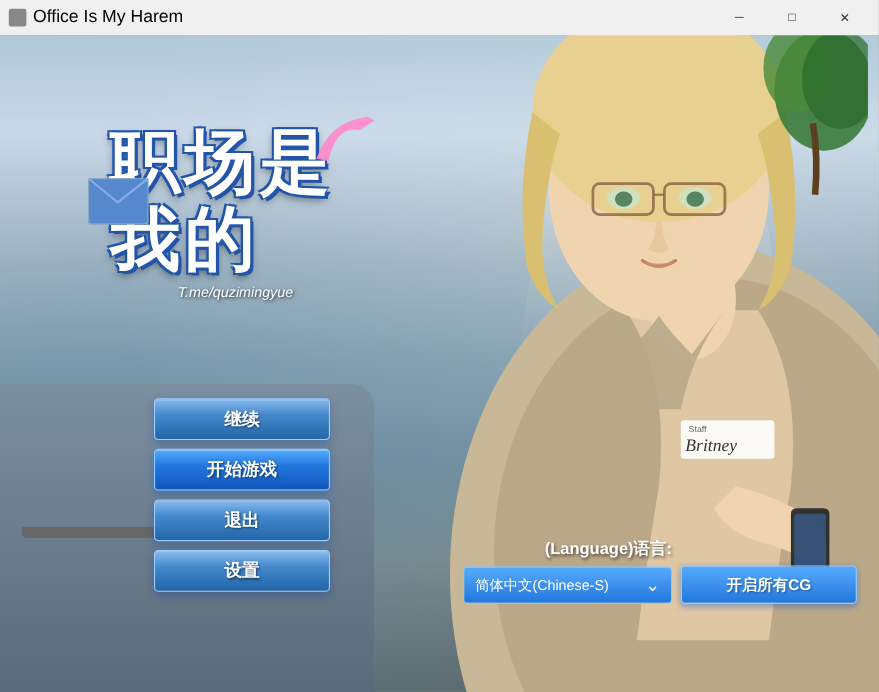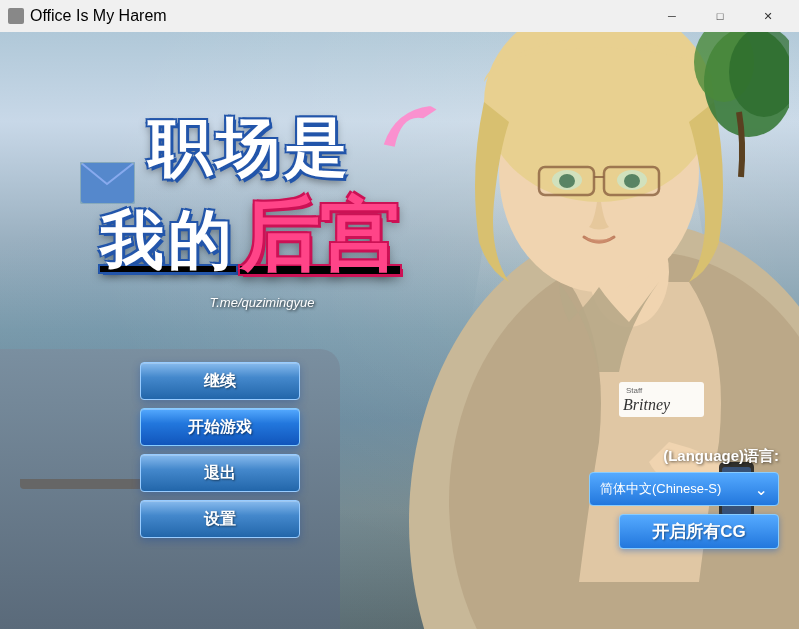--- a/index.html
+++ b/index.html
@@ -216,21 +216,21 @@
       border: 1px solid #99ccff;
     }
 
     
     #right-panel {
       position: absolute;
       right: 20px;
       bottom: 80px;
       z-index: 50;
       display: flex;
-      flex-direction: column;
+      flex-direction: row;
       gap: 8px;
       align-items: flex-end;
       margin-top: 16px;
     }
 
     #language-section {
       display: flex;
       flex-direction: column;
       gap: 6px;
       align-items: flex-end;
@@ -270,21 +270,21 @@
       color: white;
     }
 
     .side-btn {
       width: 160px;
       height: 35px;
       background: linear-gradient(180deg, #55aaff 0%, #2277dd 100%);
       border: 1px solid #88ccff;
       border-radius: 4px;
       color: white;
-      font-size: 17px;
+      font-size: 14px;
       font-family: 'Microsoft YaHei', SimHei, sans-serif;
       cursor: pointer;
       display: flex;
       align-items: center;
       justify-content: center;
       font-weight: bold;
       text-shadow: 1px 1px 2px rgba(0,0,0,0.4);
       box-shadow: 0 2px 6px rgba(0,80,200,0.4);
     }
 
@@ -423,23 +423,22 @@
       </svg>
     </div>
 
     <div style="position:absolute;top:-15px;right:-50px;transform:rotate(-15deg);">
       <svg width="80" height="55" viewBox="0 0 80 55">
         <path d="M10,40 Q30,10 65,15 L55,5 L70,20 L55,25 Q35,15 20,45 Z" fill="#ff88cc" opacity="0.9"></path>
       </svg>
     </div>
 
     <div class="title-main">职场是</div>
-    <div style="display:flex;align-items:baseline;gap:4px;text-decoration:underline;">
+    <div style="display:flex;align-items:baseline;gap:4px;">
       <span class="title-main">我的</span>
-      <span class="title-hougong">后宫</span>
     </div>
     <div class="title-subtitle">T.me/quzimingyue</div>
   </div>
 
   <div id="menu-buttons">
     <button class="menu-btn menu-btn-secondary">继续</button>
     <button class="menu-btn menu-btn-primary">开始游戏</button>
     <button class="menu-btn menu-btn-secondary">退出</button>
     <button class="menu-btn menu-btn-secondary">设置</button>
   </div>

